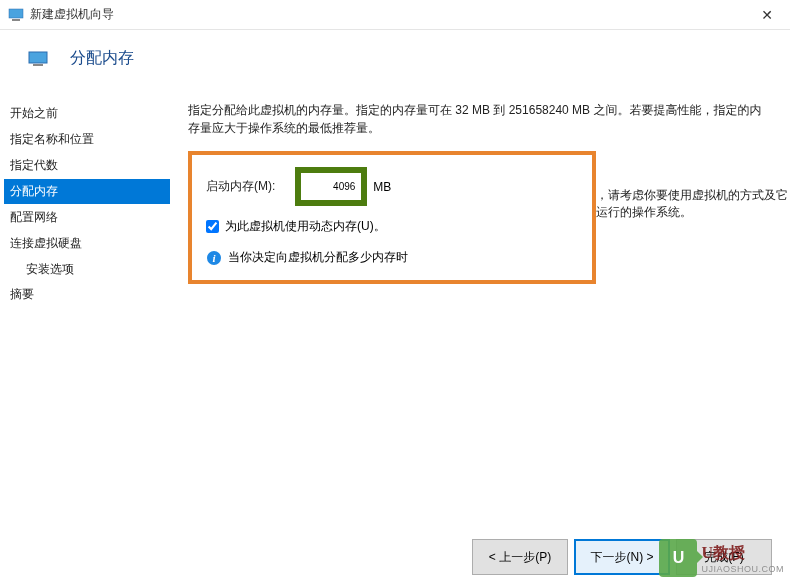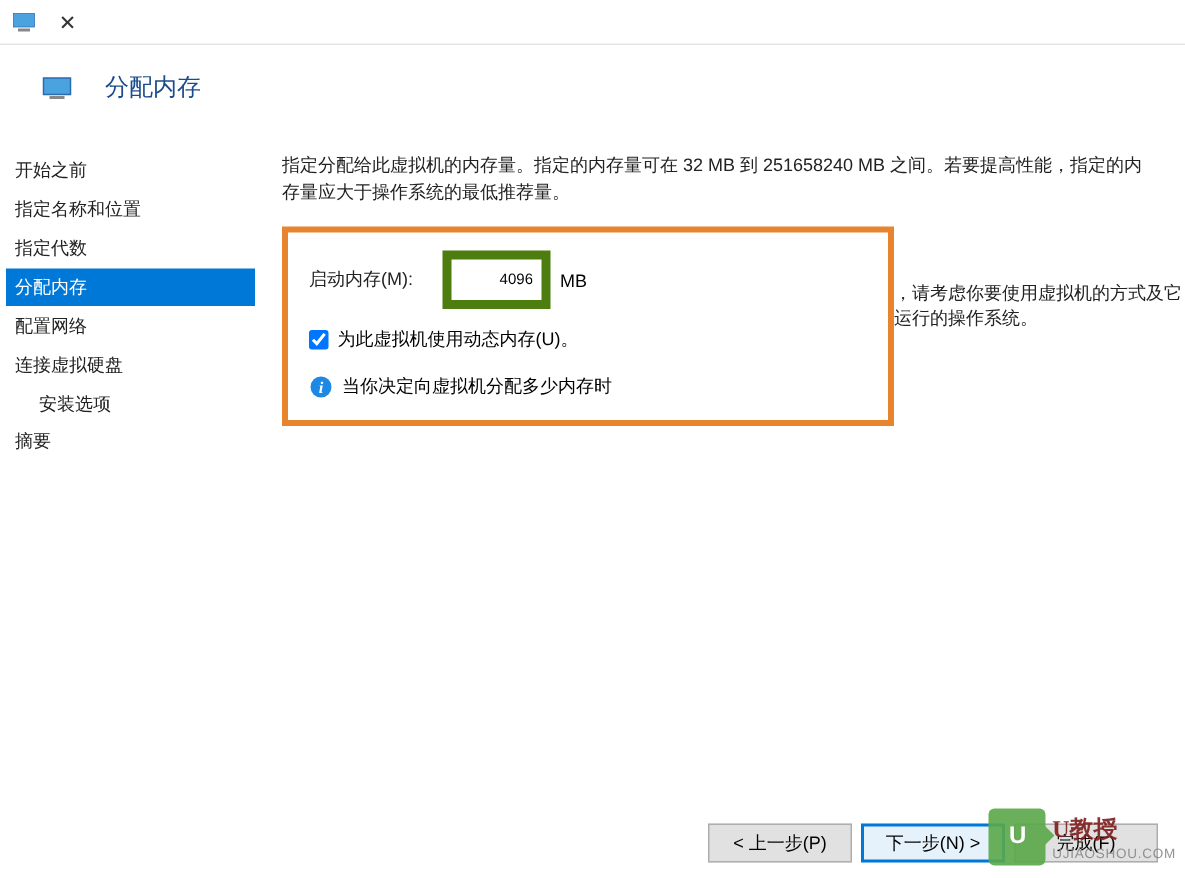--- a/index.html
+++ b/index.html
@@ -23,39 +23,40 @@
 .label { color: #222; }
 .input-wrap { margin-left: 20px; display: flex; align-items: center; }
 .num-input { width: 72px; height: 39px; border: 6px solid #4d7c0f; text-align: right; padding-right: 6px; font-size: 10px; }
 .unit { margin-left: 6px; }
 .checkbox-row { display: flex; align-items: center; margin-bottom: 14px; }
 .chk { width: 13px; height: 13px; margin-right: 6px; }
 .info-row { display: flex; align-items: center; }
 .info-icon { width: 16px; height: 16px; margin-right: 6px; flex-shrink: 0; }
 .info-text-after { color: #222; margin-left: 6px; position: absolute; left: 420px; top: 94px; }
 .footer { position: absolute; bottom: 10px; right: 18px; display: flex; gap: 6px; }
-.btn { min-width: 96px; height: 26px; border: 1px solid #adadad; background: #e1e1e1; font-size: 12px; cursor: pointer; padding: 0 10px; font-family: inherit; }
+.btn { min-width: 96px; height: 36px; border: 1px solid #adadad; background: #e1e1e1; font-size: 12px; cursor: pointer; padding: 0 10px; font-family: inherit; }
 .btn.primary { border: 2px solid #0078d7; background: #e5f1fb; }
 .watermark { position: absolute; right: 6px; bottom: 8px; opacity: 0.9; display:flex; align-items:center; }
 .wm-badge { width:38px; height:38px; background:#5aa84a; border-radius:4px; display:flex; align-items:center; justify-content:center; color:#fff; font-weight:bold; font-size:16px; margin-right:4px; position:relative; }
 .wm-badge::after { content:''; position:absolute; right:-6px; top:10px; border-left:8px solid #5aa84a; border-top:8px solid transparent; border-bottom:8px solid transparent; }
 .wm-text { display:flex; flex-direction:column; }
 .wm-l1 { font-size:16px; font-weight:bold; color:#7f1d1d;font-family:Liberation Serif, serif; }
 .wm-l2 { font-size:9px; color:#888; letter-spacing:0.5px; }
 </style>
 </head>
 <body>
 
 <div class="titlebar">
   <span class="titlebar-icon">
     <svg viewBox="0 0 16 16">
         <rect x="1" y="2" width="14" height="9" fill="#4aa3df" stroke="#2b6cb0" stroke-width="0.5"></rect>
         <rect x="4" y="12" width="8" height="2" fill="#888"></rect>
       </svg>
   </span>
+  <span class="titlebar-title">新建虚拟机向导</span>
   <span class="titlebar-close">✕</span>
 </div>
 
 <div class="header">
   <span class="header-icon">
     <svg viewBox="0 0 20 20">
         <rect x="1" y="3" width="18" height="11" fill="#4aa3df" stroke="#2b6cb0"></rect>
         <rect x="5" y="15" width="10" height="2" fill="#888"></rect>
       </svg>
   </span>

